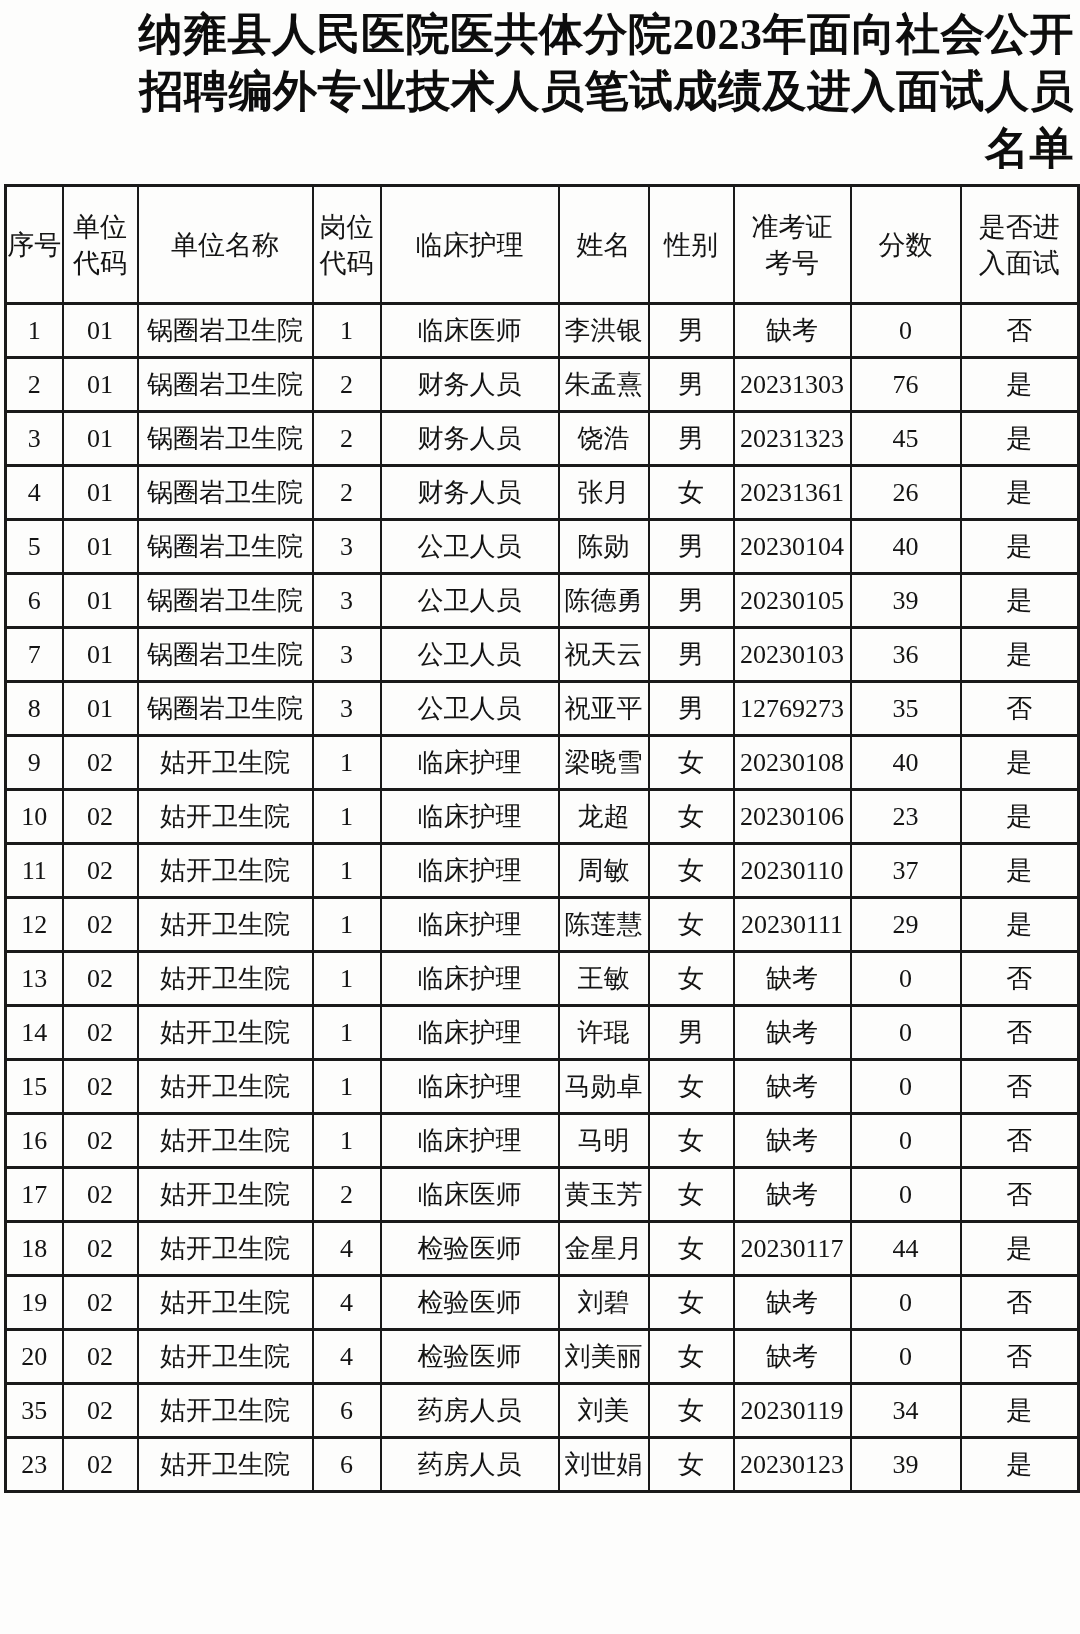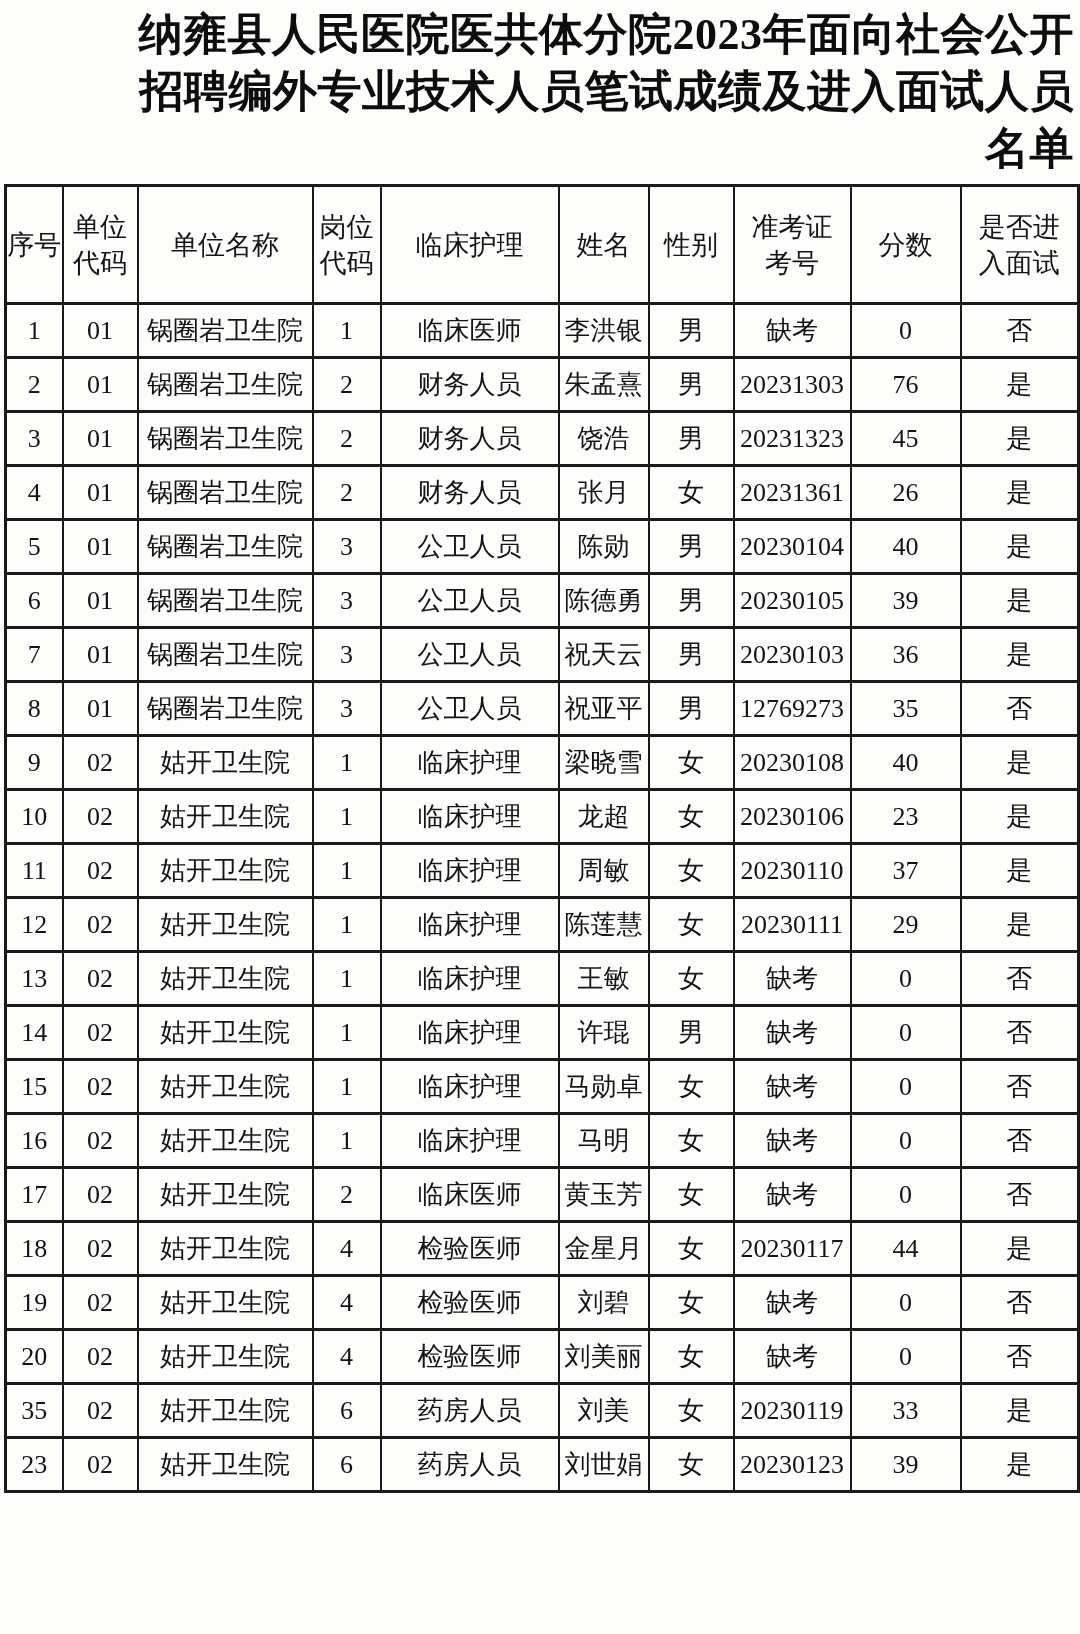--- a/index.html
+++ b/index.html
@@ -346,21 +346,21 @@
       </tr>
       <tr>
         <td>35</td>
         <td>02</td>
         <td>姑开卫生院</td>
         <td>6</td>
         <td>药房人员</td>
         <td>刘美</td>
         <td>女</td>
         <td>20230119</td>
-        <td>33</td>
+        <td>34</td>
         <td>是</td>
       </tr>
       <tr>
         <td>23</td>
         <td>02</td>
         <td>姑开卫生院</td>
         <td>6</td>
         <td>药房人员</td>
         <td>刘世娟</td>
         <td>女</td>

